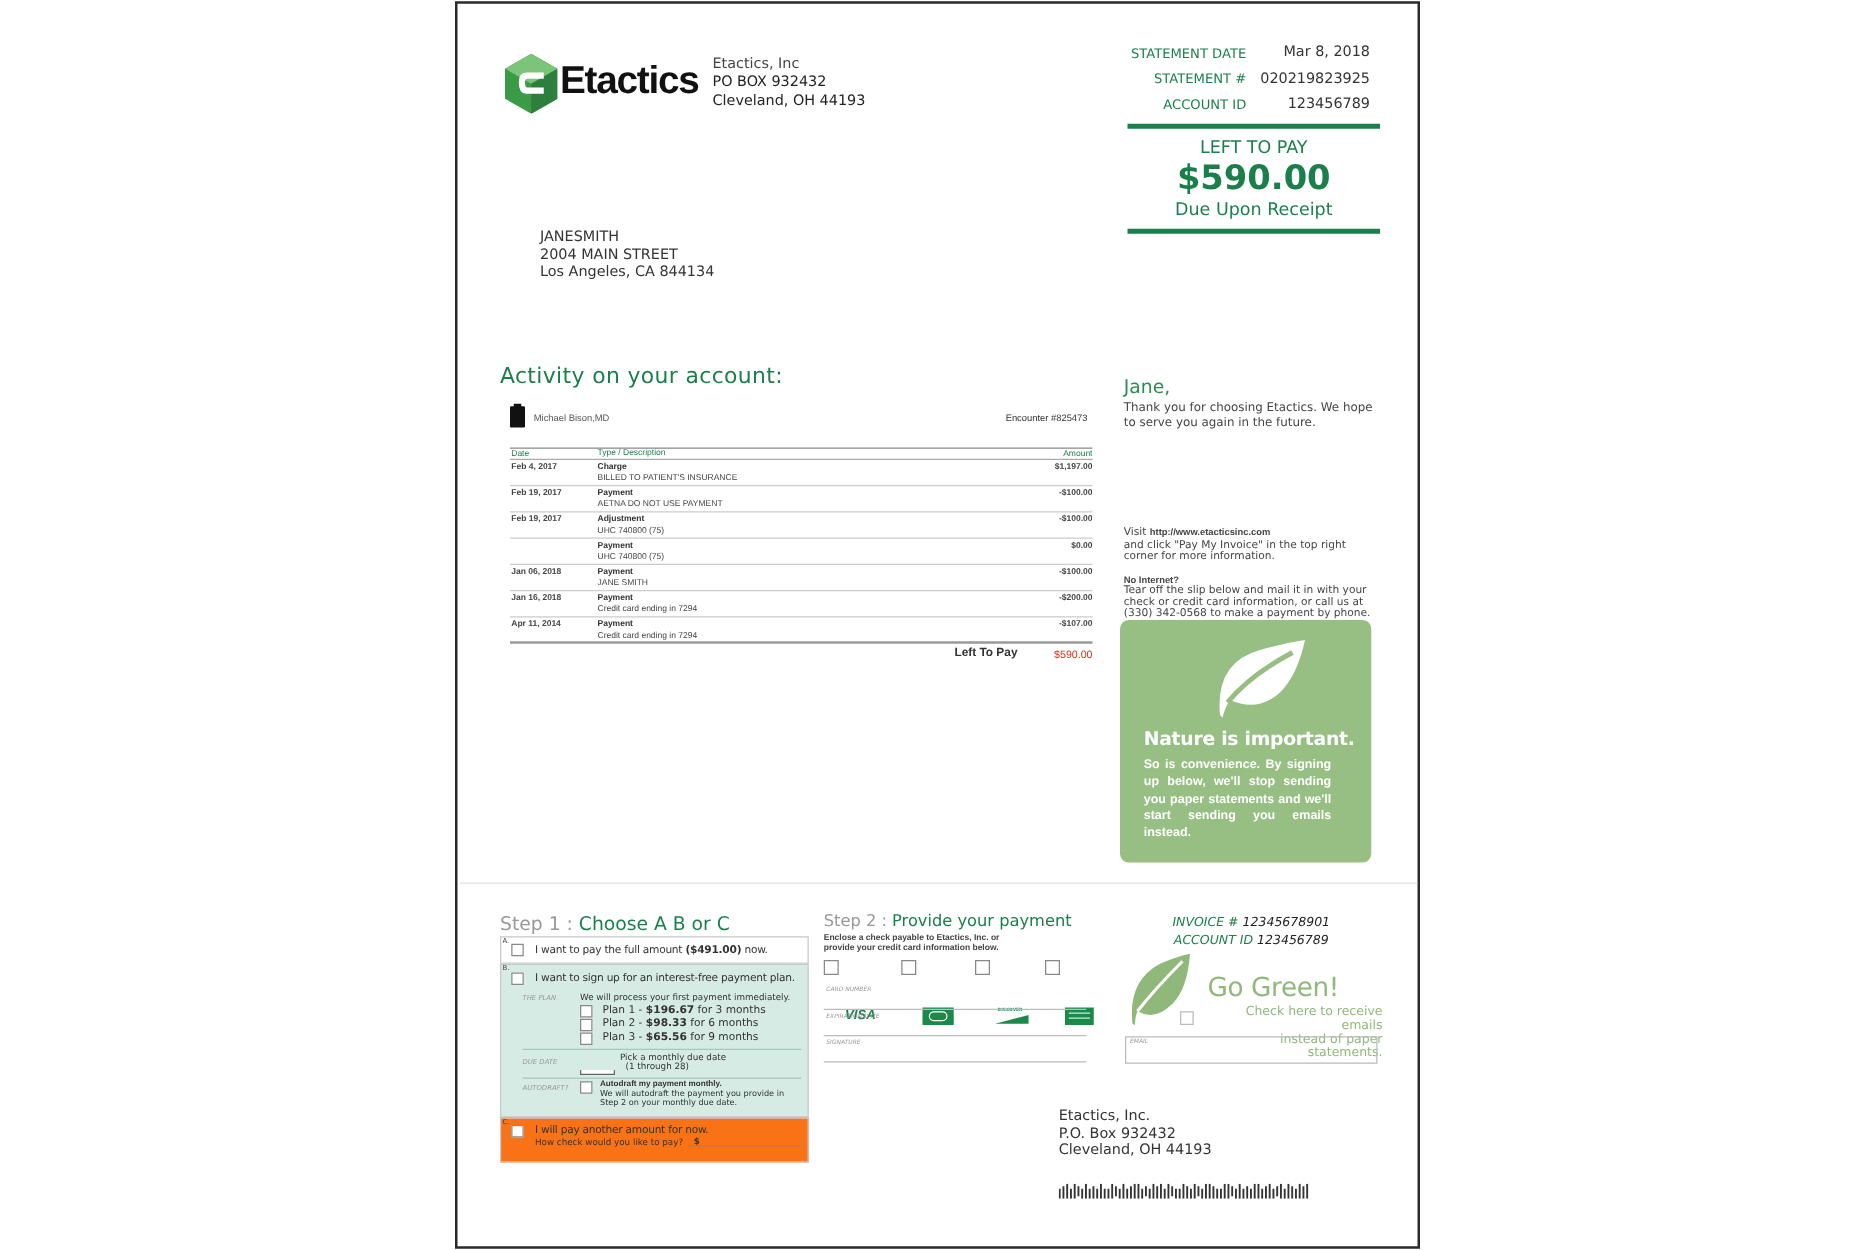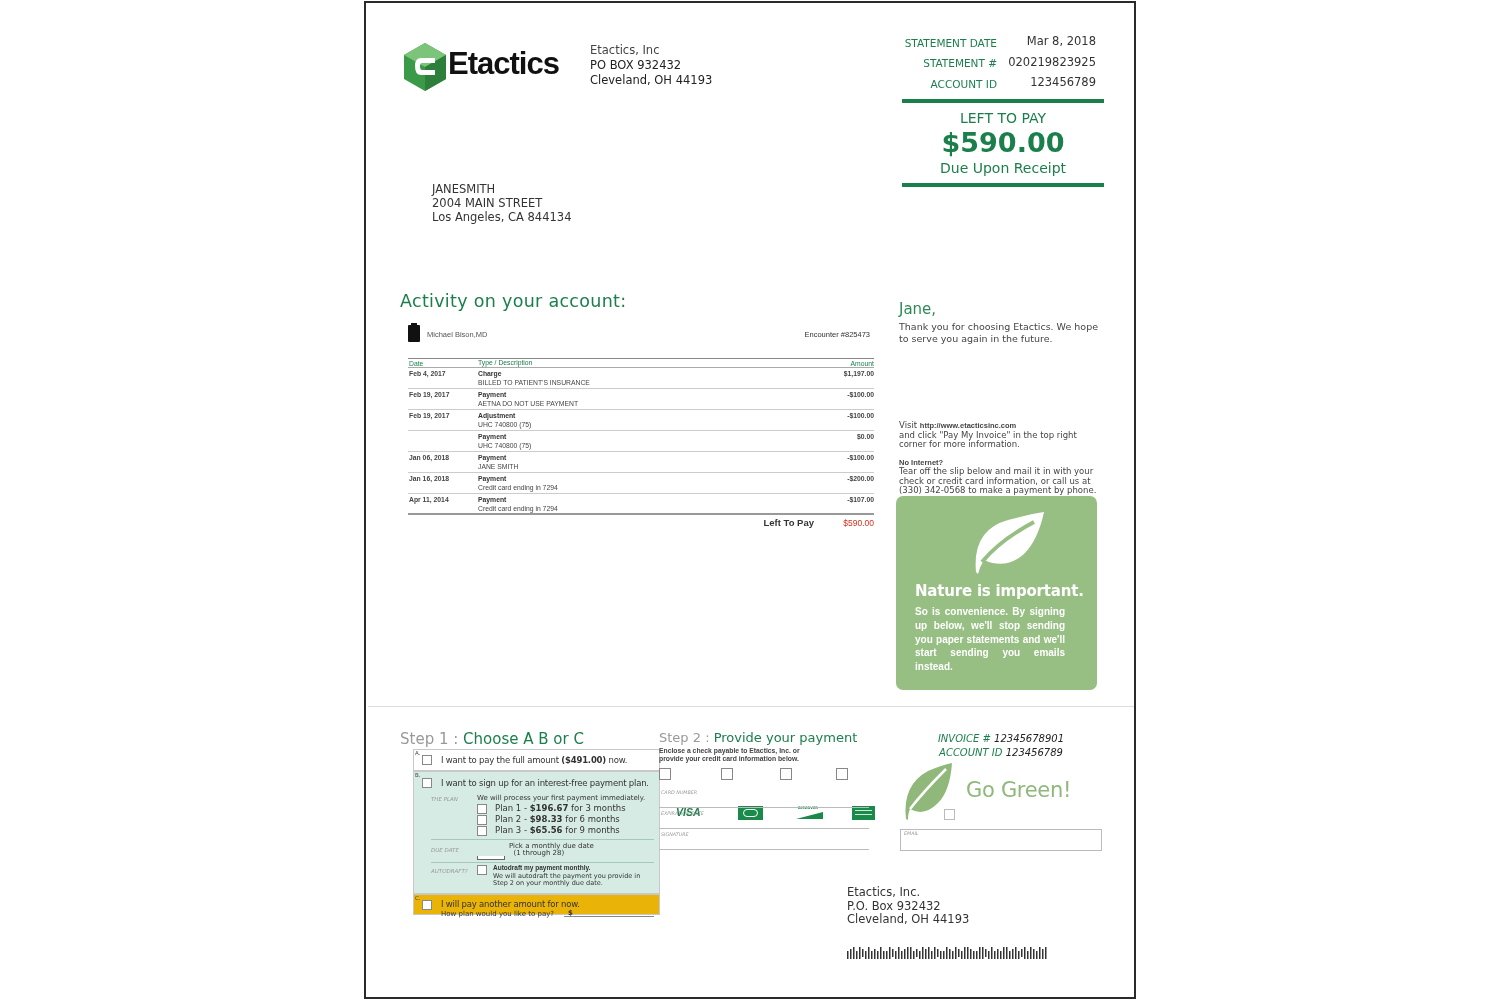--- a/index.html
+++ b/index.html
@@ -7,21 +7,21 @@
   body { font-family: "DejaVu Sans", sans-serif; color: #333; position: relative; }
   .page {
     position: absolute; left: 364px; top: 1px; width: 772px; height: 998px;
     border: 2px solid #2a2a2a; border-bottom: 2px solid #2a2a2a; background: #fff;
   }
   .abs { position: absolute; }
 
   
   .logo { left: 38px; top: 38px; width: 165px; height: 50px; }
   .logo-text { position: absolute; left: 44px; top: 5px; font-family: "Liberation Sans", sans-serif; font-weight: bold; font-size: 31px; letter-spacing: -1px; color: #111; }
-  .sender { left: 224px; top: 40px; font-size: 11.5px; line-height: 15px; color: #222; }
+  .sender { left: 204px; top: 40px; font-size: 11.5px; line-height: 15px; color: #222; }
   .sender div:first-child { color: #444; }
 
   
   .stmt { left: 536px; top: 28px; width: 202px; }
   .stmt-row { display: flex; font-size: 11px; height: 20.5px; align-items: center; }
   .stmt-row .lbl { width: 95px; text-align: right; color: #1a7f4b; font-size: 10.5px; padding-top: 3px; }
   .stmt-row .val { flex: 1; text-align: right; color: #333; padding-right: 8px; font-size: 11.5px; }
   .bar { height: 4px; background: #1a7f4b; width: 202px; }
   .ltp { text-align: center; }
   .ltp .t1 { color: #1a7f4b; font-size: 14px; margin-top: 7px; }
@@ -72,24 +72,24 @@
   .nature .leaf { position: absolute; left: 68px; top: 14px; width: 84px; height: 66px; }
   .nature .h { position: absolute; left: 19px; top: 86px; font-size: 15px; font-weight: bold; letter-spacing: -0.2px; }
   .nature .b { position: absolute; left: 19px; top: 109px; width: 150px; font-size: 10px; font-weight: bold; line-height: 13.8px; font-family: "Liberation Sans", sans-serif; text-align: justify; }
 
   .divider { left: 2px; top: 703px; width: 766px; height: 1px; background: #ddd; }
 
   
   .s1-title { left: 34px; top: 727px; font-size: 15px; }
   .s1-title .g { color: #999; }
   .s1-title .k { color: #1a7f4b; }
-  .optbox { left: 34px; width: 247px; border: 1px solid #c8c8c8; font-size: 8.5px; color: #333; margin-left: 13px; }
+  .optbox { left: 34px; width: 247px; border: 1px solid #c8c8c8; font-size: 8.5px; color: #333; }
   .optA { top: 746px; height: 22px; background: #fff; }
   .optB { top: 768px; height: 123px; background: #d6ebe3; }
-  .optC { top: 891px; height: 21px; background: #eab308; text-decoration: underline; }
+  .optC { top: 891px; height: 36px; background: #f97316; text-decoration: underline; }
   .letter { position: absolute; left: 1px; top: 0; font-size: 5.5px; color: #444; }
   .cb { position: absolute; width: 10px; height: 10px; border: 1px solid #888; background: #fff; }
   .opt-t { position: absolute; left: 27px; font-size: 8.5px; letter-spacing: -0.2px; }
   .tiny-lbl { position: absolute; font-size: 5.5px; color: #999; font-style: italic; }
   .plan { position: absolute; left: 81px; font-size: 8.5px; color: #333; }
   .sep { position: absolute; left: 17px; right: 5px; height: 1px; background: #a6c8b8; }
 
   .addr-check { left: 34px; top: 938px; font-size: 10px; color: #444; line-height: 10.5px; }
 
   
@@ -293,21 +293,21 @@
     <div class="cb" style="left:63px;top:93px;"></div>
     <div style="position:absolute;left:79px;top:92px;width:162px;font-size:6.5px;line-height:7.5px;">
       <b style="font-family:'Liberation Sans',sans-serif;">Autodraft my payment monthly.</b><br><span>We will autodraft the payment you provide in Step 2 on your monthly due date.</span>
     </div>
   </div>
 
   <div class="abs optbox optC">
     <span class="letter">C.</span>
     <div class="cb" style="left:8px;top:5px;"></div>
     <span class="opt-t" style="top:4px;">I will pay another amount for now.</span>
-    <span style="position:absolute;left:27px;top:15px;font-size:7px;">How plan would you like to pay?</span>
+    <span style="position:absolute;left:27px;top:15px;font-size:7px;">How check would you like to pay?</span>
     <div style="position:absolute;left:150px;top:14px;width:90px;height:8px;border-bottom:1px solid #888;font-size:7px;font-weight:bold;padding-left:4px;line-height:8px;"><span>$</span></div>
   </div>
 
 
   <div class="abs s2-title">
     <span class="g">Step 2 : </span><span class="k">Provide your payment</span>
   </div>
   <div class="abs s2-sub">
     <div>Enclose a check payable to Etactics, Inc. or</div>
     <div>provide your credit card information below.</div>
@@ -345,20 +345,24 @@
   <div class="abs inv">
     <div><span class="g">INVOICE # </span><span class="v">12345678901</span></div>
     <div><span class="g">ACCOUNT ID </span><span class="v">123456789</span></div>
   </div>
   <svg class="abs go-leaf" viewBox="0 0 50 58">
     <path d="M4,56 Q0,22 26,8 Q40,2 50,0 Q48,28 36,40 Q22,54 8,46 Q6,50 6,57 Z" fill="#8fb87a"></path>
     <path d="M8,46 Q22,28 44,6" stroke="#fff" stroke-width="2.5" fill="none"></path>
   </svg>
   <div class="abs go-green">Go Green!</div>
   <div class="abs go-cb"></div>
+  <div class="abs go-text">
+    <div>Check here to receive emails</div>
+    <div>instead of paper statements.</div>
+  </div>
   <div class="abs email">
       <span>EMAIL</span>
     </div>
 
   <div class="abs remit">
     <div>Etactics, Inc.</div>
     <div>P.O. Box 932432</div>
     <div>Cleveland, OH 44193</div>
   </div>
   <svg class="abs barcode" viewBox="0 0 200 12">

